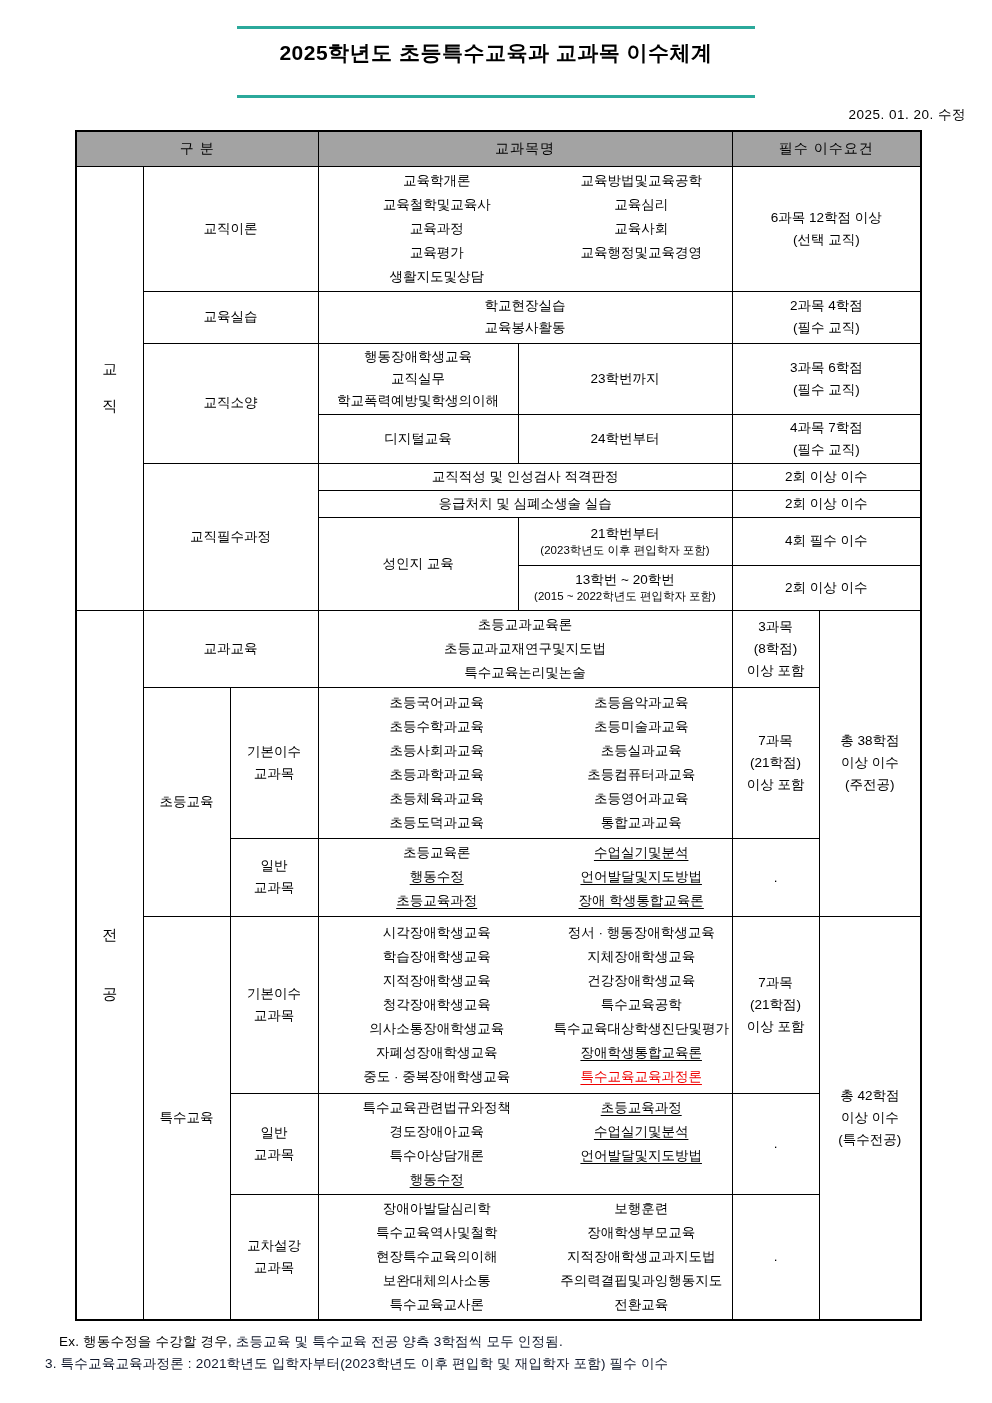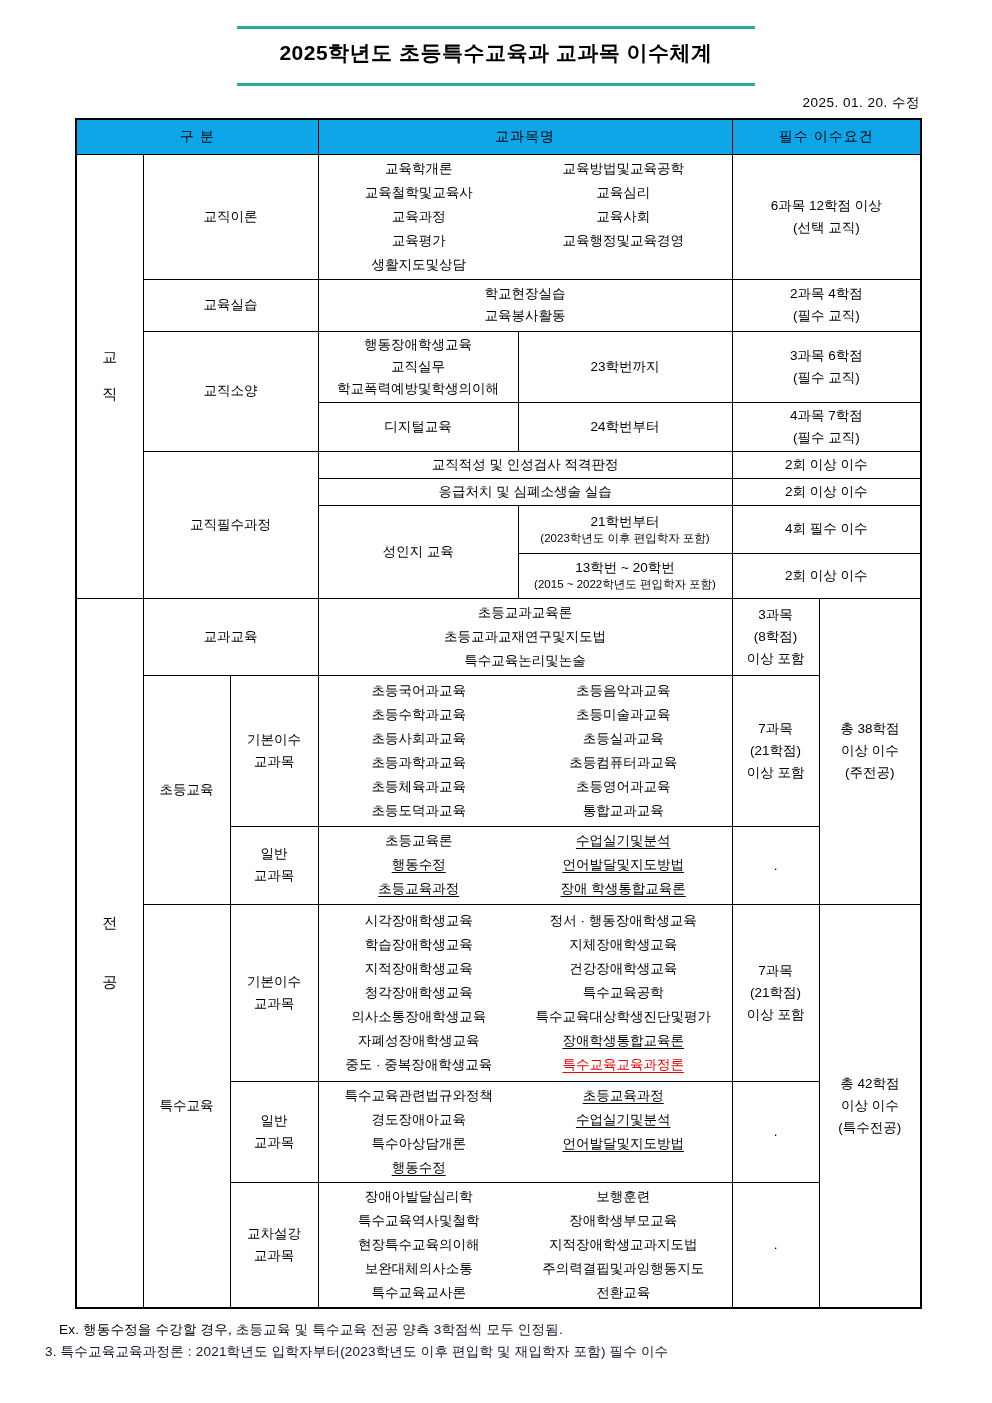--- a/index.html
+++ b/index.html
@@ -8,47 +8,47 @@
     font-family:"Liberation Sans","DejaVu Sans",sans-serif;
     color:#000;position:relative;
   }
   
   .title-block{
     width:518px;margin:26px auto 0 auto;text-align:center;
   }
   .title-rule{height:0;border-top:3px solid #2ba99b;}
   .title-text{
     font-size:21px;font-weight:bold;letter-spacing:0.5px;
-    padding:10px 0 16px 0;
+    padding:10px 0 28px 0;
   }
   .revision{
     width:920px;margin:8px 0 6px 0;text-align:right;
-    font-size:13.5px;letter-spacing:0.5px;
+    font-size:13.5px;letter-spacing:0.5px;padding-left:46px;
   }
   
   table.course{
     border-collapse:collapse;table-layout:fixed;
     margin-left:75px;width:845px;
     border:2px solid #000;
   }
   table.course td,table.course th{
     border:1px solid #000;
     text-align:center;vertical-align:middle;
     font-size:13.5px;font-weight:normal;
     padding:2px 2px;overflow:hidden;
   }
   table.course th{
-    background:#0ea5e9;font-size:14px;letter-spacing:1px;margin-left:8px;
+    background:#a3a3a3;font-size:14px;letter-spacing:1px;margin-left:8px;
   }
   .vlabel{display:flex;flex-direction:column;align-items:center;justify-content:center;font-size:15px;}
   .vlabel.g1{gap:18px;}
   .vlabel.g2{gap:40px;}
   .line{line-height:24px;}
   .tight .line{line-height:22px;}
-  .twocol{display:flex;width:100%;}
+  .twocol{display:flex;width:100%;padding-left:18px;}
   .twocol .colL{width:48%;}
   .twocol .colR{width:52%;}
   .u{text-decoration:underline;text-underline-offset:3px;}
   .red{color:#ee0000;}
   .sub{font-size:11.5px;line-height:15px;}
   .main-line{line-height:18px;text-align:center;}
   .dotcell{font-size:14px;font-weight:bold;}
   
   .notes{margin:10px 0 0 45px;font-size:13.5px;line-height:22px;letter-spacing:0.2px;}
   .notes .indent{margin-left:14px;}

